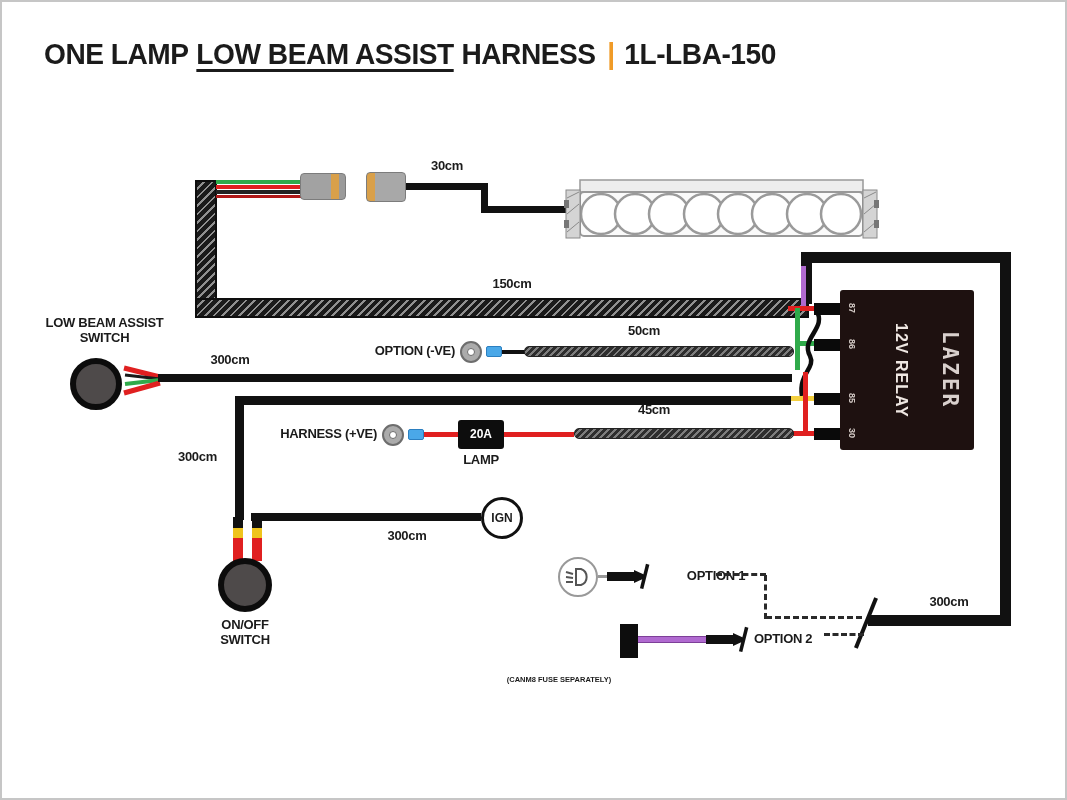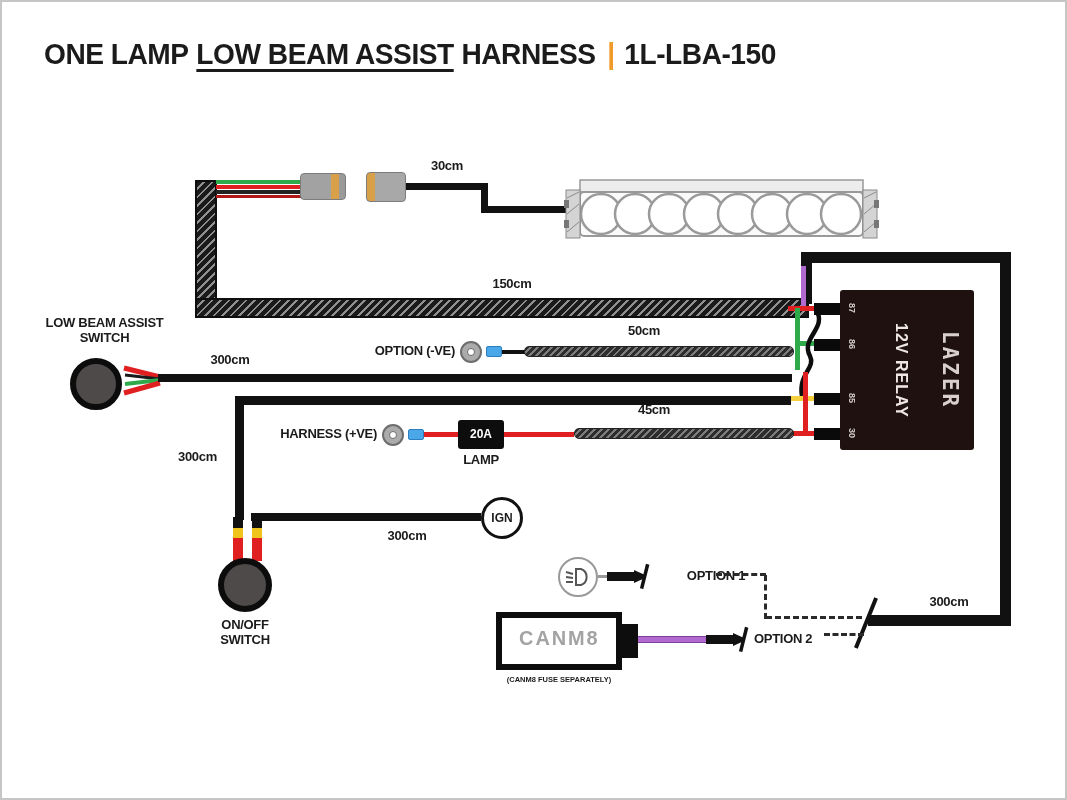--- a/index.html
+++ b/index.html
@@ -205,21 +205,20 @@
       <rect x="0" y="9" width="27" height="9" fill="#111"></rect>
       <polygon points="27,7 38,12 38,15 27,20" fill="#111"></polygon>
       <rect x="36" y="1" width="3.5" height="25" fill="#111" transform="rotate(14 38 13)"></rect>
     </svg>
   </div>
   <div class="lbl" style="left:684px; top:566px; width:60px; text-align:center;">OPTION 1</div>
   <div class="dash-h" style="left:714px; top:571px; width:50px;"></div>
   <div class="dash-v" style="left:762px; top:573px; height:44px;"></div>
   <div class="dash-h" style="left:764px; top:614px; width:96px;"></div>
 
-  <div class="canm8-box"><span>CANM8</span></div>
   <div class="note" style="left:478px; top:673px; width:158px;">(CANM8 FUSE SEPARATELY)</div>
   <div class="wire" style="left:618px; top:622px; width:18px; height:34px; background:#0d0d0d;"></div>
   <div class="wire" style="left:636px; top:634px; width:70px; height:7px; background:#B06AD0; border-top:1px solid #7d3f98; border-bottom:1px solid #7d3f98;"></div>
   <div class="abs" style="left:704px; top:624px;">
     <svg width="46" height="27" viewBox="0 0 46 27">
       <rect x="0" y="9" width="27" height="9" fill="#111"></rect>
       <polygon points="27,7 38,12 38,15 27,20" fill="#111"></polygon>
       <rect x="36" y="1" width="3.5" height="25" fill="#111" transform="rotate(14 38 13)"></rect>
     </svg>
   </div>

